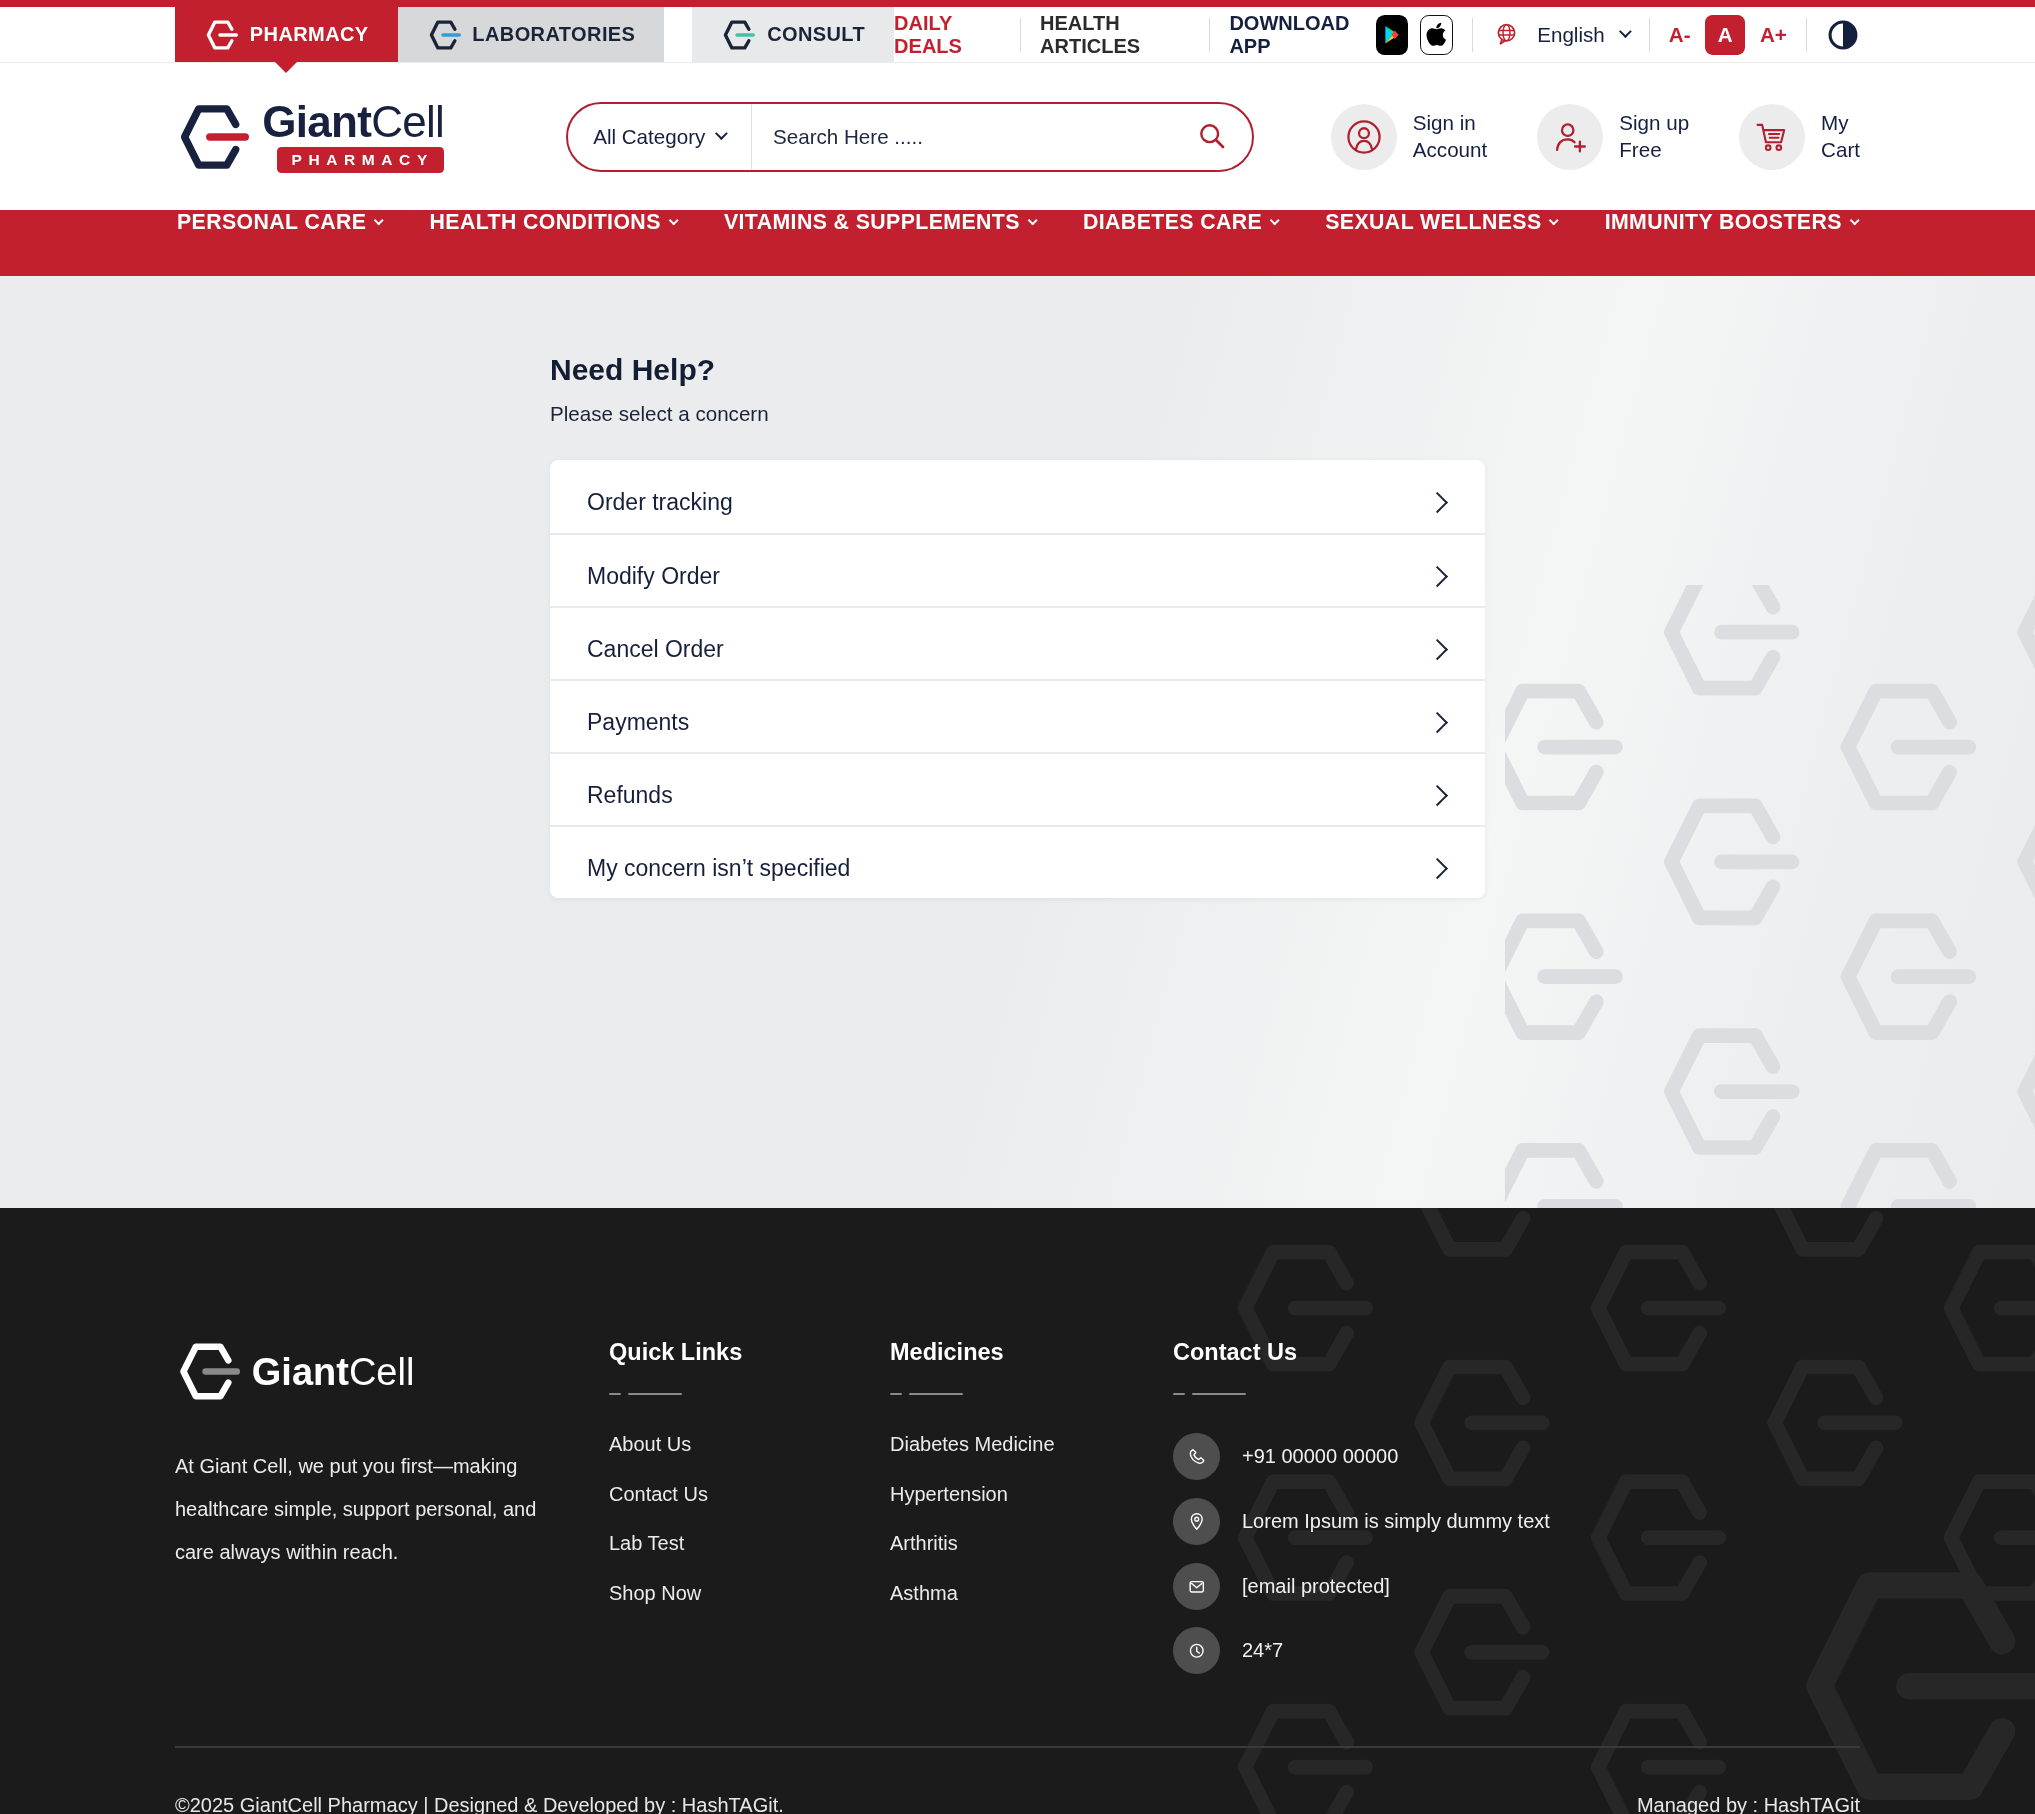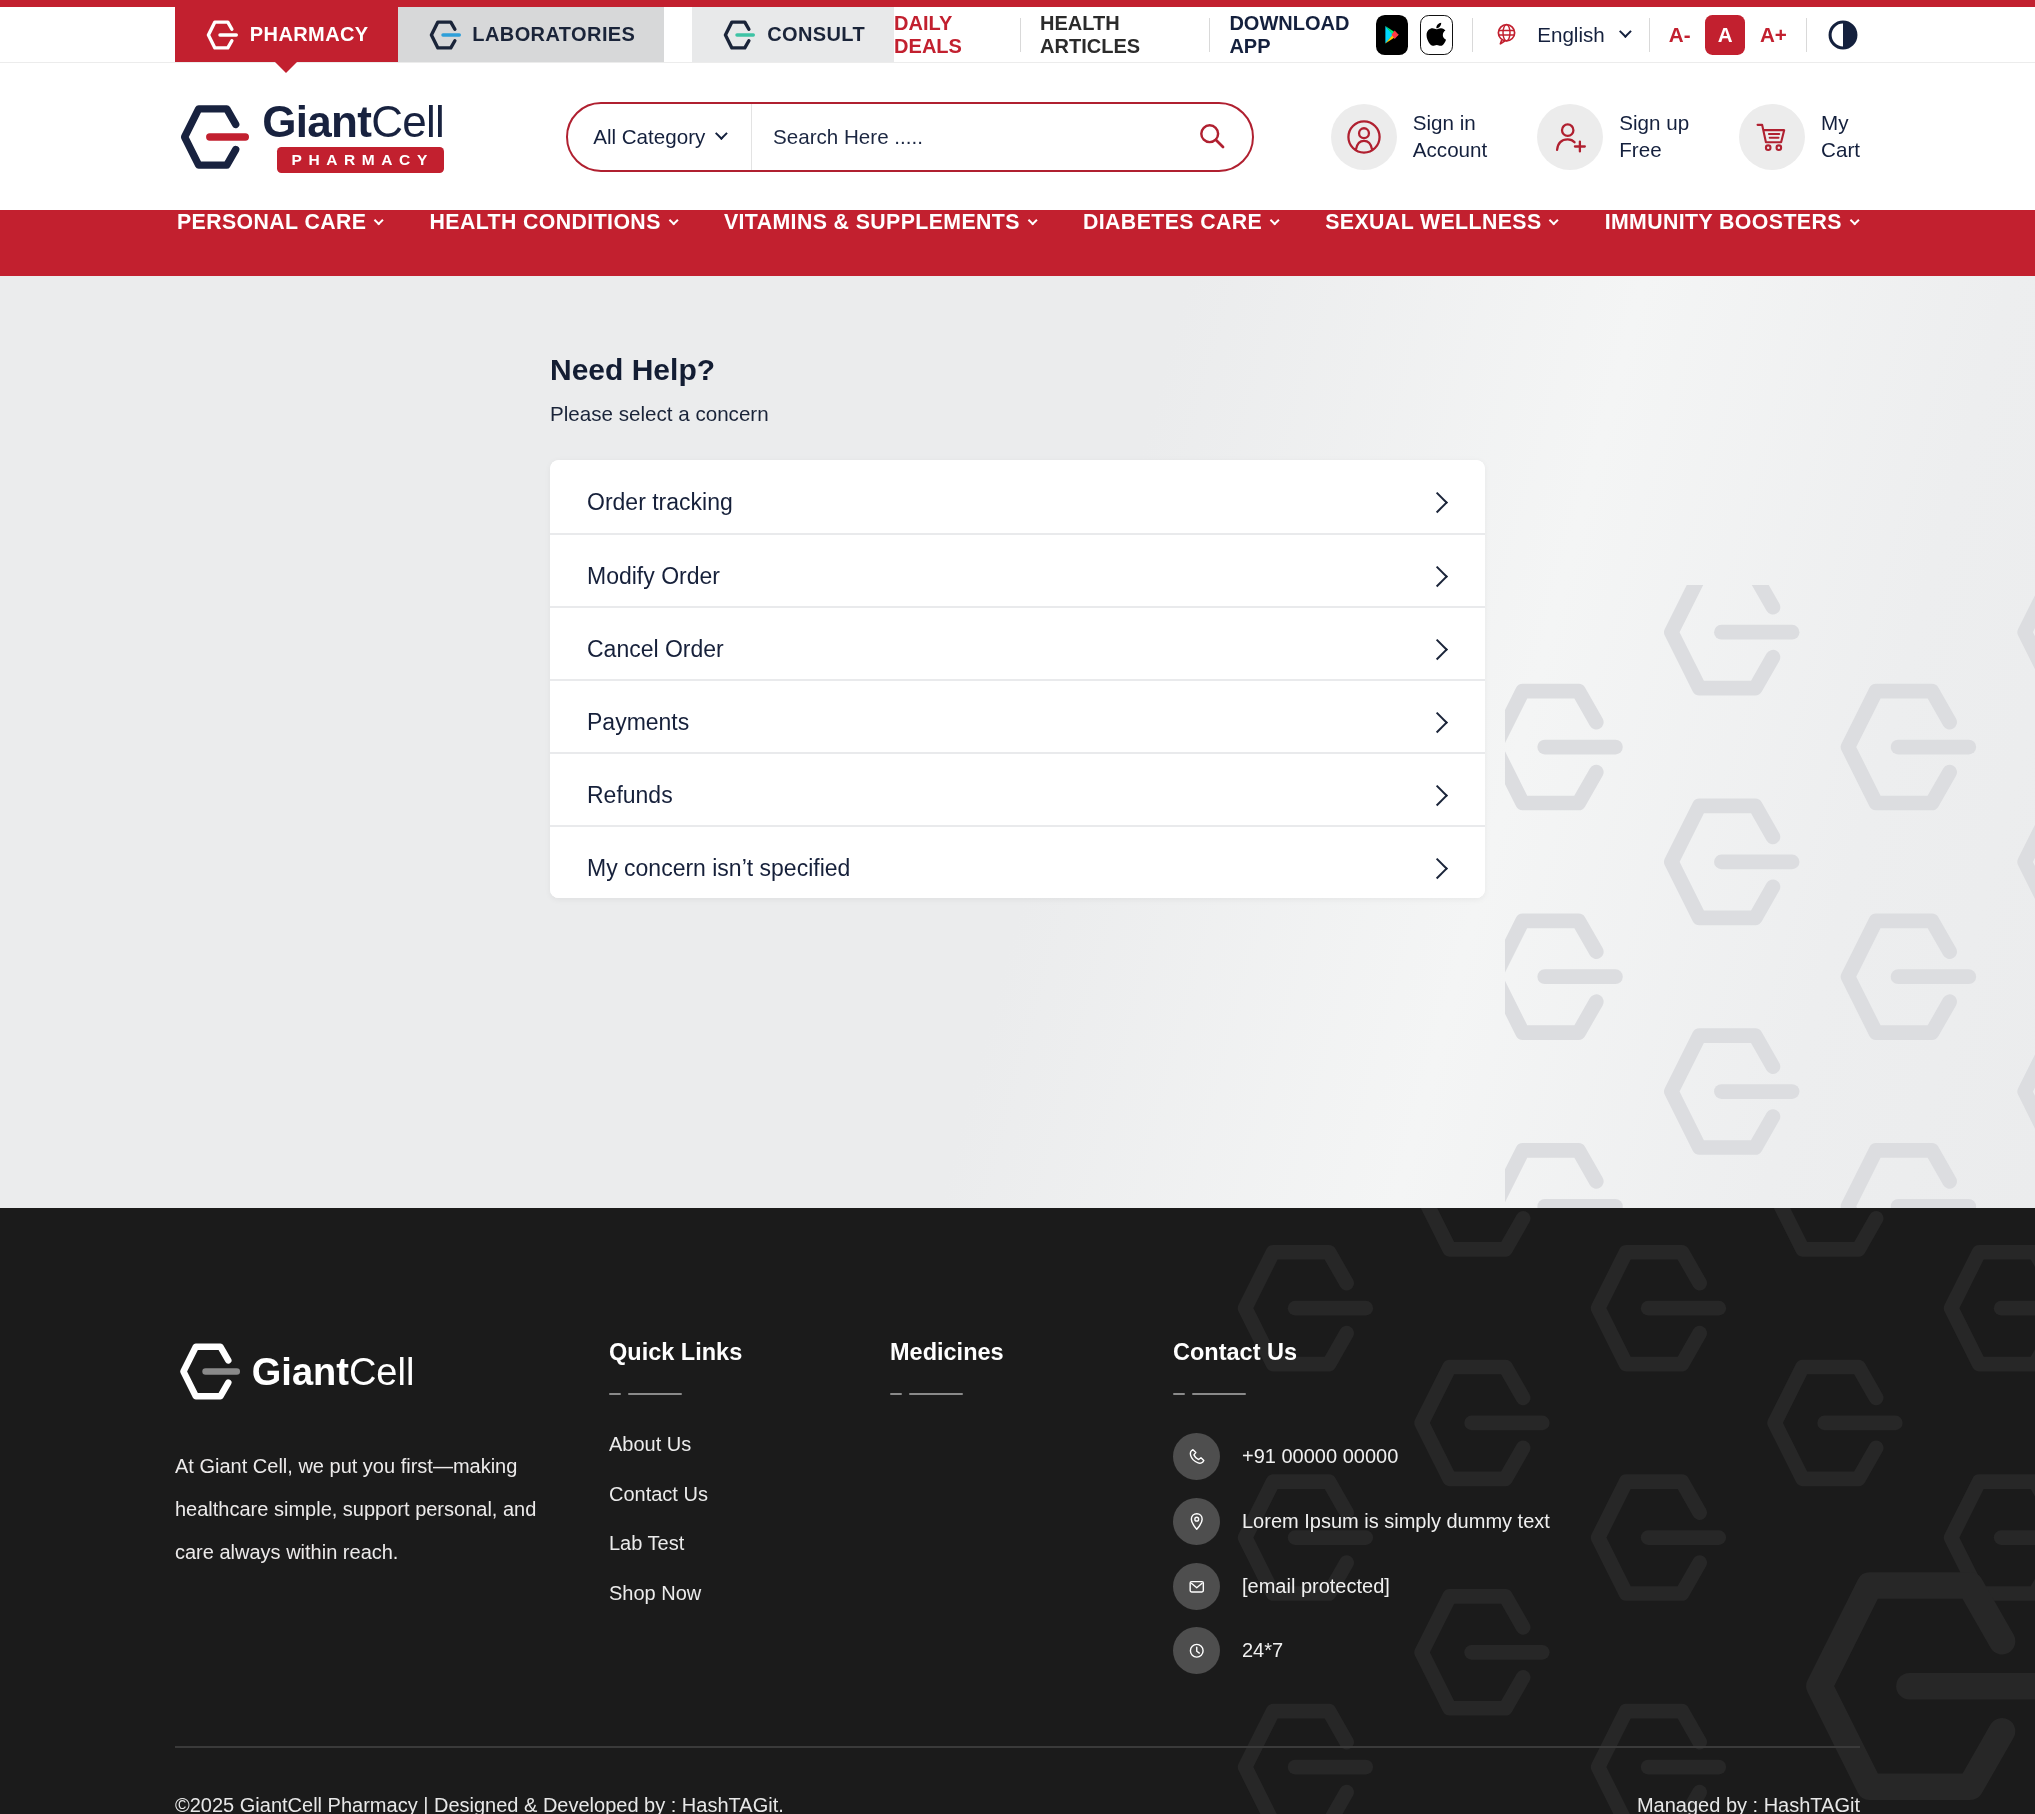--- a/index.html
+++ b/index.html
@@ -402,20 +402,26 @@
           <li><a>Shop Now</a></li>
         </ul>
       </div>
 
       <div class="fcol3">
         <div class="fhead">Medicines</div>
         <div class="udec">
             <i class="u1"></i>
             <i class="u2"></i>
           </div>
+        <ul class="flinks">
+          <li><a>Diabetes Medicine</a></li>
+          <li><a>Hypertension</a></li>
+          <li><a>Arthritis</a></li>
+          <li><a>Asthma</a></li>
+        </ul>
       </div>
 
       <div class="fcol4">
         <div class="fhead">Contact Us</div>
         <div class="udec">
             <i class="u1"></i>
             <i class="u2"></i>
           </div>
 
         <div class="crow">

